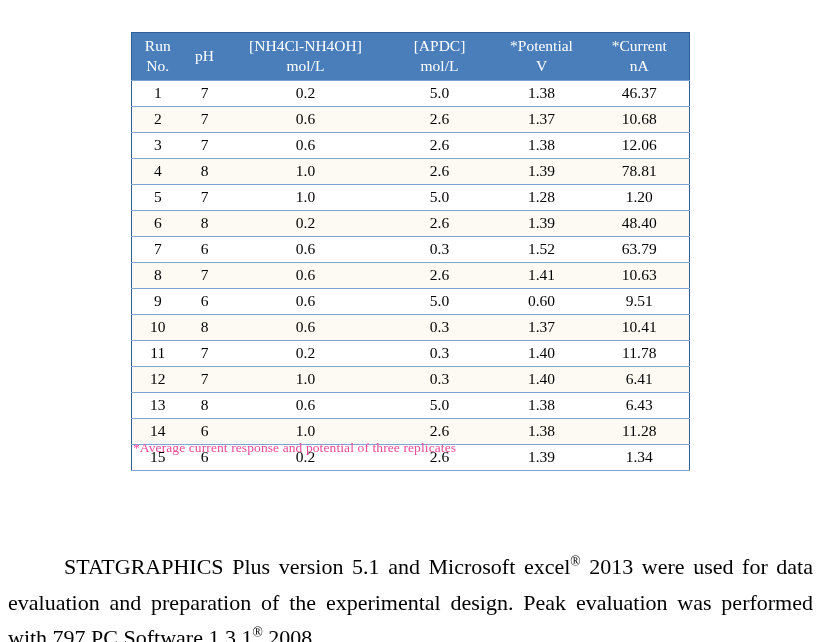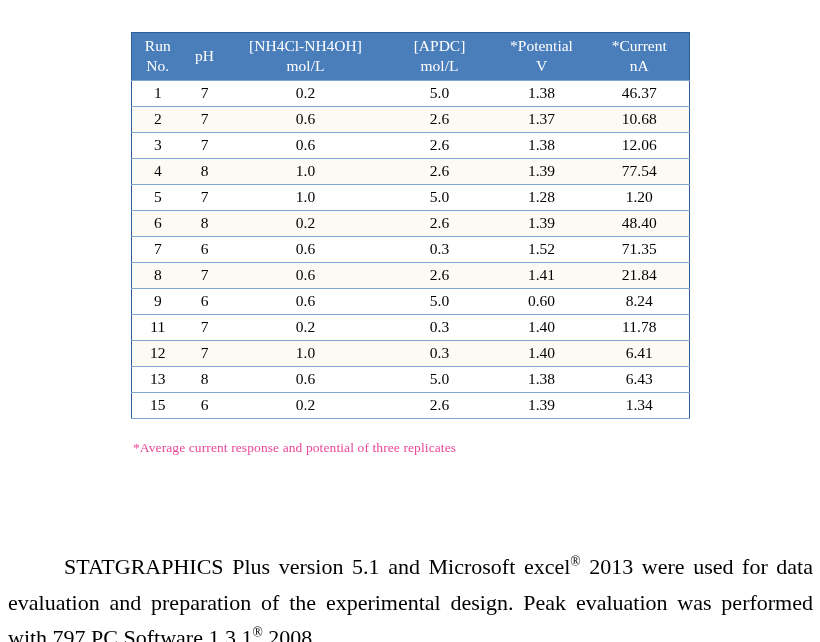--- a/index.html
+++ b/index.html
@@ -163,21 +163,21 @@
             <td>2.6</td>
             <td>1.38</td>
             <td>12.06</td>
           </tr>
           <tr class="row-alt">
             <td>4</td>
             <td>8</td>
             <td>1.0</td>
             <td>2.6</td>
             <td>1.39</td>
-            <td>77.54</td>
+            <td>78.81</td>
           </tr>
           <tr>
             <td>5</td>
             <td>7</td>
             <td>1.0</td>
             <td>5.0</td>
             <td>1.28</td>
             <td>1.20</td>
           </tr>
           <tr class="row-alt">
@@ -187,37 +187,45 @@
             <td>2.6</td>
             <td>1.39</td>
             <td>48.40</td>
           </tr>
           <tr>
             <td>7</td>
             <td>6</td>
             <td>0.6</td>
             <td>0.3</td>
             <td>1.52</td>
-            <td>71.35</td>
+            <td>63.79</td>
           </tr>
           <tr class="row-alt">
             <td>8</td>
             <td>7</td>
             <td>0.6</td>
             <td>2.6</td>
             <td>1.41</td>
-            <td>21.84</td>
+            <td>10.63</td>
           </tr>
           <tr>
             <td>9</td>
             <td>6</td>
             <td>0.6</td>
             <td>5.0</td>
             <td>0.60</td>
-            <td>8.24</td>
+            <td>9.51</td>
+          </tr>
+          <tr class="row-alt">
+            <td>10</td>
+            <td>8</td>
+            <td>0.6</td>
+            <td>0.3</td>
+            <td>1.37</td>
+            <td>10.41</td>
           </tr>
           <tr>
             <td>11</td>
             <td>7</td>
             <td>0.2</td>
             <td>0.3</td>
             <td>1.40</td>
             <td>11.78</td>
           </tr>
           <tr class="row-alt">
@@ -228,20 +236,28 @@
             <td>1.40</td>
             <td>6.41</td>
           </tr>
           <tr>
             <td>13</td>
             <td>8</td>
             <td>0.6</td>
             <td>5.0</td>
             <td>1.38</td>
             <td>6.43</td>
+          </tr>
+          <tr class="row-alt">
+            <td>14</td>
+            <td>6</td>
+            <td>1.0</td>
+            <td>2.6</td>
+            <td>1.38</td>
+            <td>11.28</td>
           </tr>
           <tr>
             <td>15</td>
             <td>6</td>
             <td>0.2</td>
             <td>2.6</td>
             <td>1.39</td>
             <td>1.34</td>
           </tr>
         </tbody>

